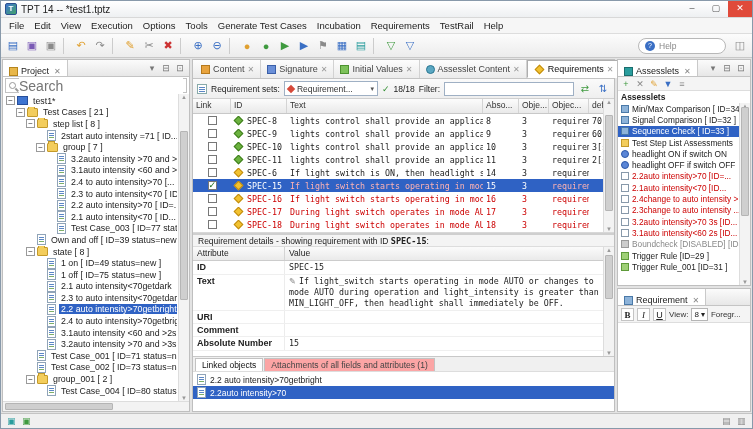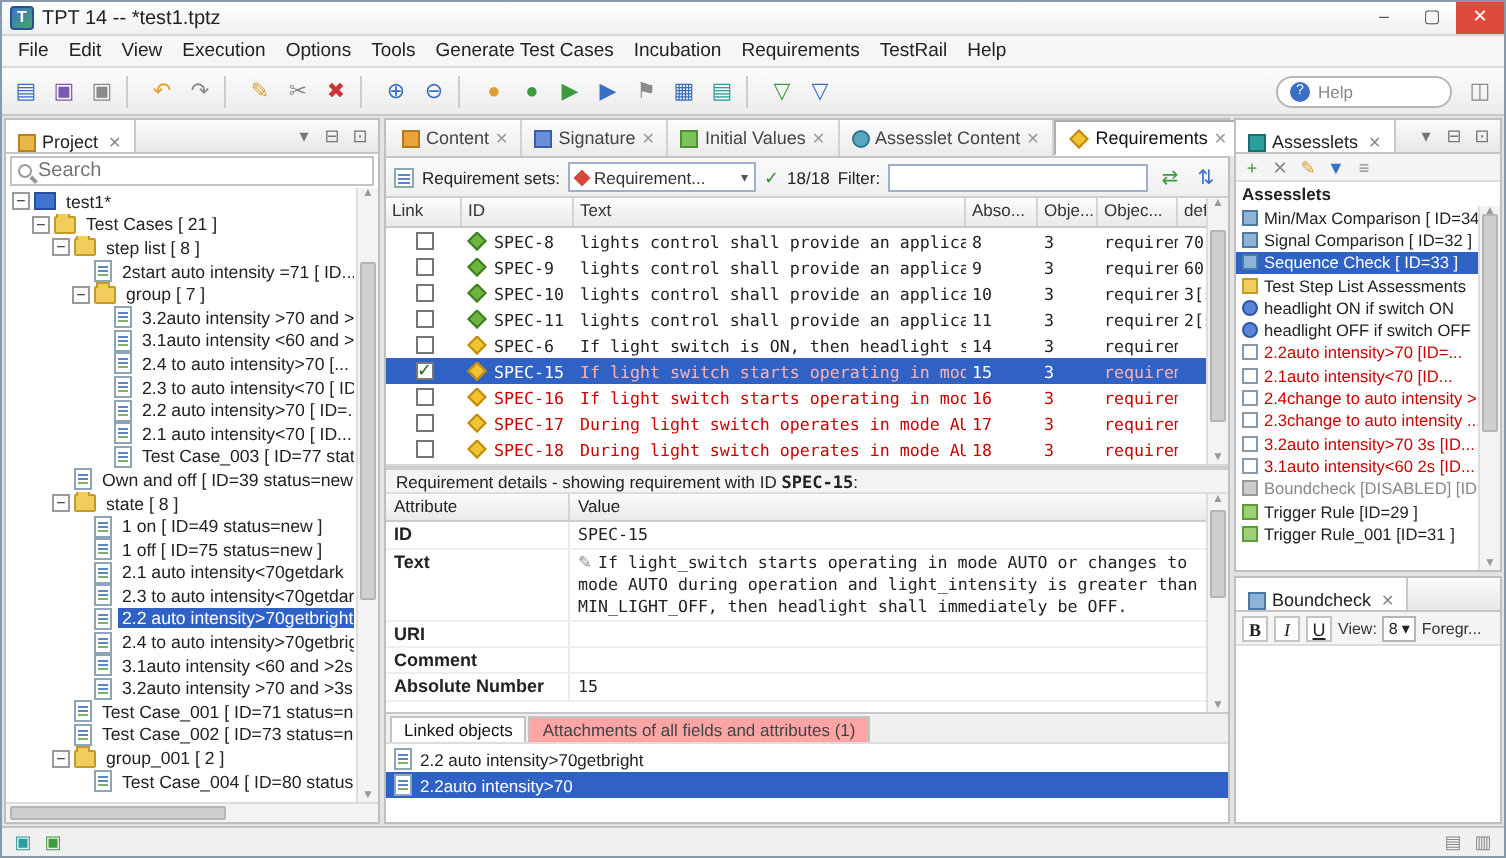--- a/index.html
+++ b/index.html
@@ -45,21 +45,21 @@
   .vico-assesslets{background:#2a9d9d;border:1px solid #1a6d6d;}
   .vico-description{background:#8db3d9;border:1px solid #4a79a8;}
   .vh-icons{margin-left:auto;display:flex;gap:2px;padding-right:3px;}
   .vh-ic{width:12px;height:12px;font-size:9px;line-height:12px;text-align:center;color:#777;}
   .vclose{font-size:8px;color:#888;margin-left:2px;}
 
   
   .search-row{height:15px;margin:1px 2px;border:1px solid #c2c2c2;background:#fff;display:flex;align-items:center;gap:3px;padding:0 3px;flex:none;}
   .mag{width:7px;height:7px;border:1.5px solid #999;border-radius:50%;position:relative;flex:none;}
   .mag::after{content:"";position:absolute;width:4px;height:1.5px;background:#999;transform:rotate(45deg);left:5px;top:6px;}
-  .search-input{flex:1;border:none;outline:none;font-size:10px;font-family:"Liberation Sans",sans-serif;color:#333;min-width:0;}
+  .search-input{flex:1;border:none;outline:none;font-size:14px;font-family:"Liberation Sans",sans-serif;color:#333;min-width:0;}
 
   
   .tree{flex:1;min-height:0;overflow:hidden;position:relative;padding:1px 12px 0 1px;background:#fff;}
   .tree-row{height:11.6px;display:flex;align-items:center;white-space:nowrap;font-size:8.8px;overflow:hidden;}
   .lvl-0{padding-left:2px;} .lvl-1{padding-left:12px;} .lvl-2{padding-left:22px;} .lvl-3{padding-left:32px;} .lvl-4{padding-left:42px;}
   .exp{width:9px;height:9px;flex:none;margin-right:2px;border:1px solid #9a9a9a;background:#fff;font-size:8px;line-height:7px;text-align:center;color:#333;}
   .exp-minus::before{content:"−";} .exp-plus::before{content:"+";}
   .exp-none{border:none;background:transparent;}
   .tico{width:11px;height:9px;flex:none;margin-right:3px;position:relative;}
   .ic-project{background:#3f75d0;border:1px solid #274f9b;}
@@ -871,21 +871,21 @@
           <div class="vsb">
               <div class="thumb" style="top:4px;height:60%"></div>
             </div>
         </div>
       </div>
 
       <div class="desc-view">
         <div class="view-header">
           <span class="view-tab">
             <span class="vico vico-description"></span>
-            <span>Boundcheck</span>
+            <span>Requirement</span>
             <span class="vclose">✕</span>
           </span>
         </div>
         <div class="d-toolbar">
           <span class="fmt-btn fmt-b">B</span>
           <span class="fmt-btn fmt-i">I</span>
           <span class="fmt-btn fmt-u">U</span>
           <span class="d-label">View:</span>
           <span class="size-combo">
             <span>8</span>

